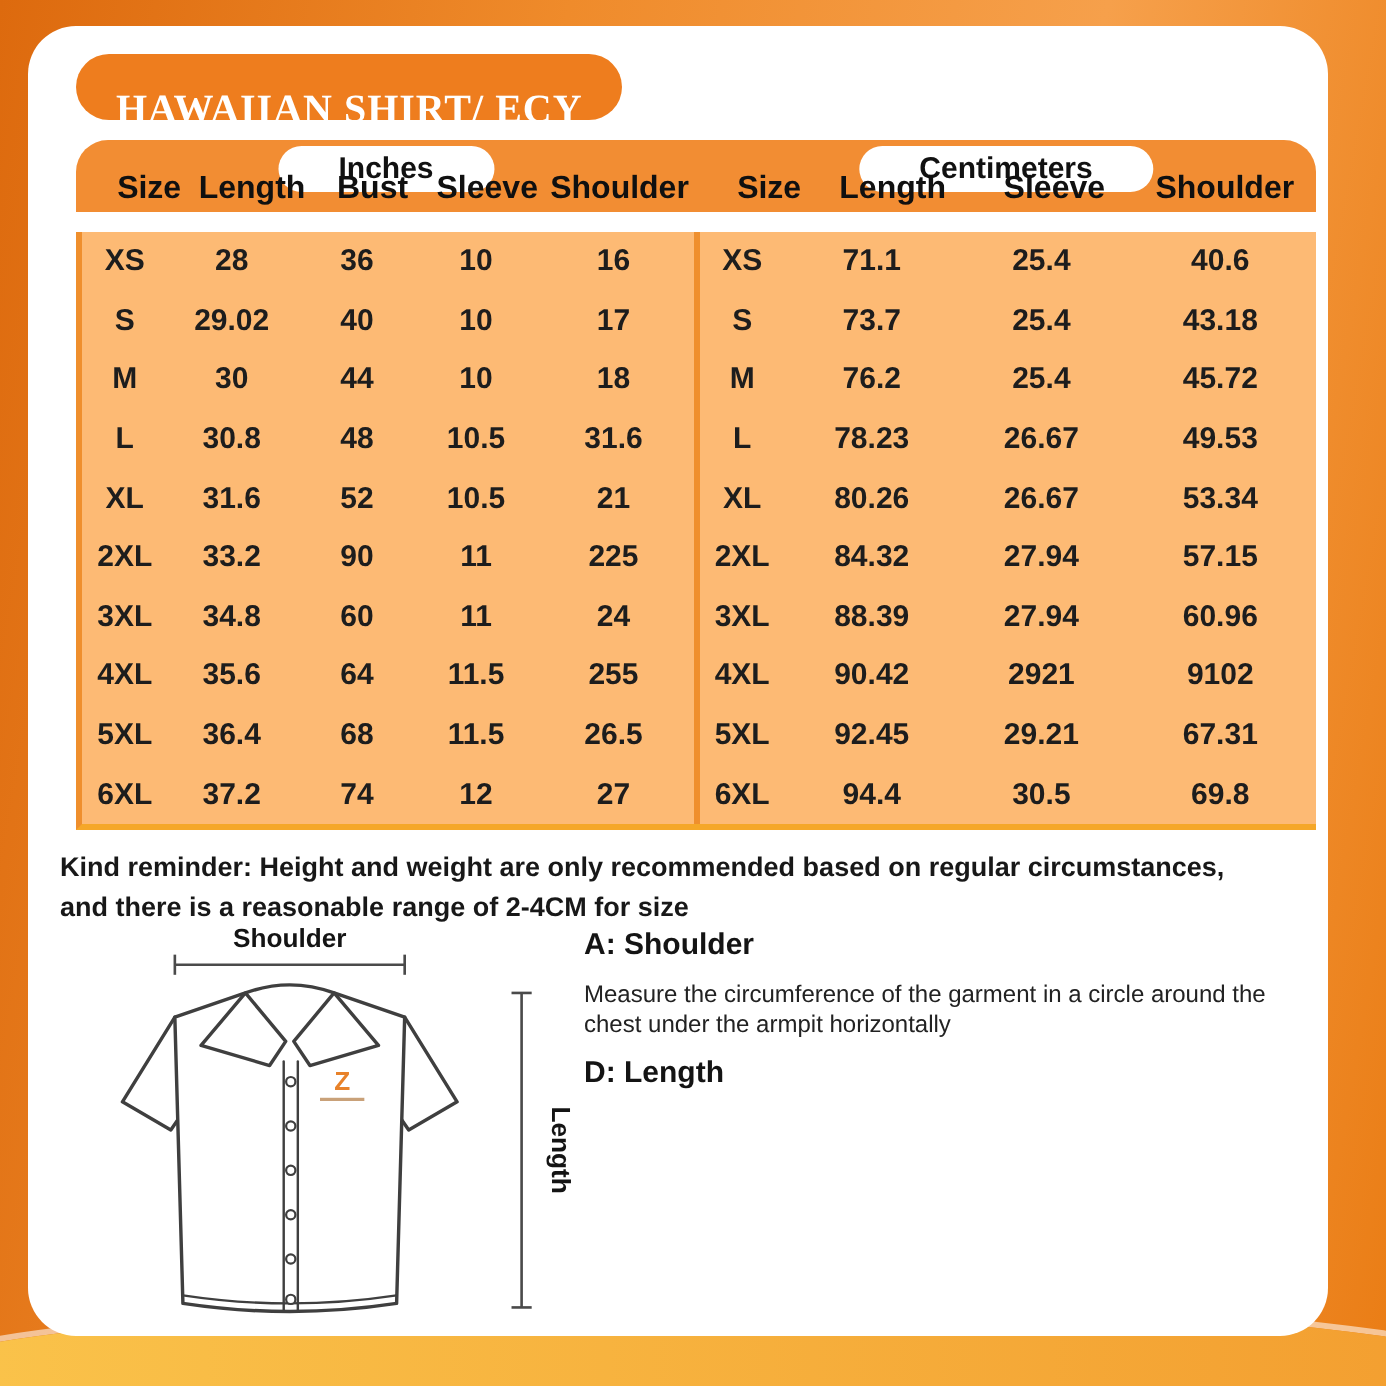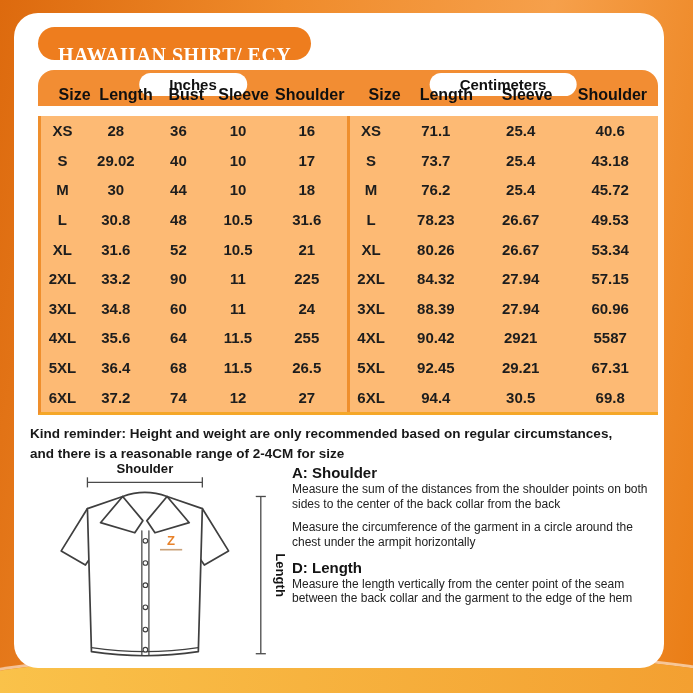--- a/index.html
+++ b/index.html
@@ -201,21 +201,21 @@
         <div class="trow grid-cm">
           <div>3XL</div>
           <div>88.39</div>
           <div>27.94</div>
           <div>60.96</div>
         </div>
         <div class="trow grid-cm">
           <div>4XL</div>
           <div>90.42</div>
           <div>2921</div>
-          <div>5587</div>
+          <div>9102</div>
         </div>
         <div class="trow grid-cm">
           <div>5XL</div>
           <div>92.45</div>
           <div>29.21</div>
           <div>67.31</div>
         </div>
         <div class="trow grid-cm">
           <div>6XL</div>
           <div>94.4</div>
@@ -267,22 +267,20 @@
     <line x1="225" y1="34" x2="225" y2="190"></line>
     <line x1="220" y1="34" x2="230" y2="34"></line>
     <line x1="220" y1="190" x2="230" y2="190"></line>
   </g>
   <text x="240" y="112" text-anchor="middle" font-size="13" font-weight="bold" fill="#141414" transform="rotate(90 240 112)">Length</text>
 </svg>
 
 <div class="measure-list">
   <div class="measure-item">
     <div class="measure-title">A: Shoulder</div>
-    <div class="measure-desc">Measure the sum of the distances from the shoulder points on both sides to the center of the back collar from the back</div>
   </div>
   <div class="measure-item">
     <div class="measure-desc">Measure the circumference of the garment in a circle around the chest under the armpit horizontally</div>
   </div>
   <div class="measure-item">
     <div class="measure-title">D: Length</div>
-    <div class="measure-desc">Measure the length vertically from the center point of the seam between the back collar and the garment to the edge of the hem</div>
   </div>
 </div>
 
 </body></html>

